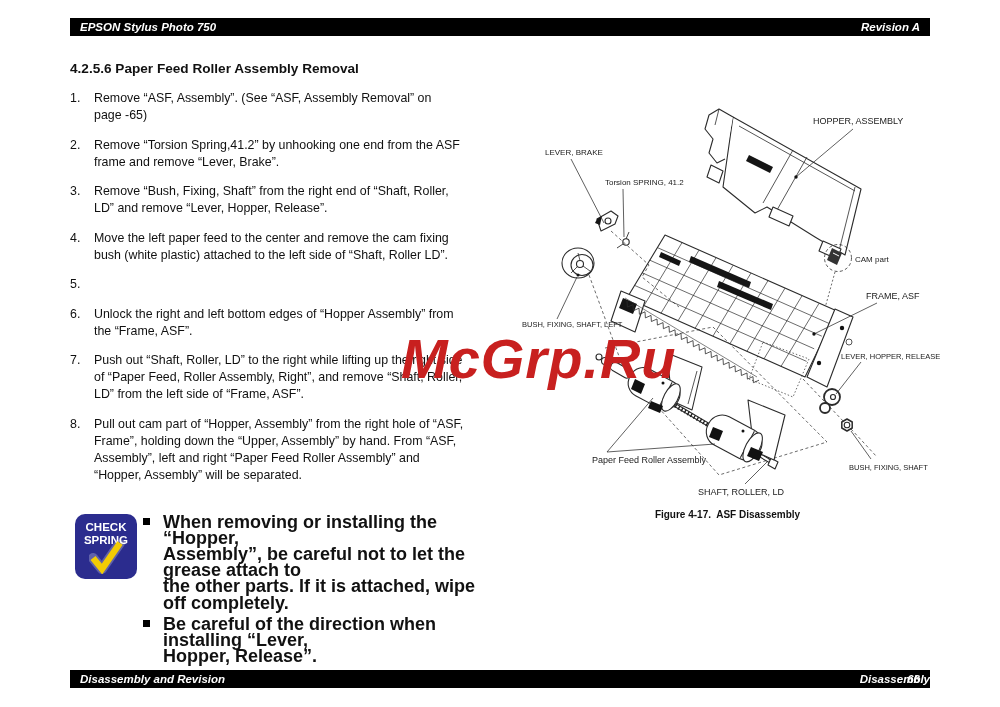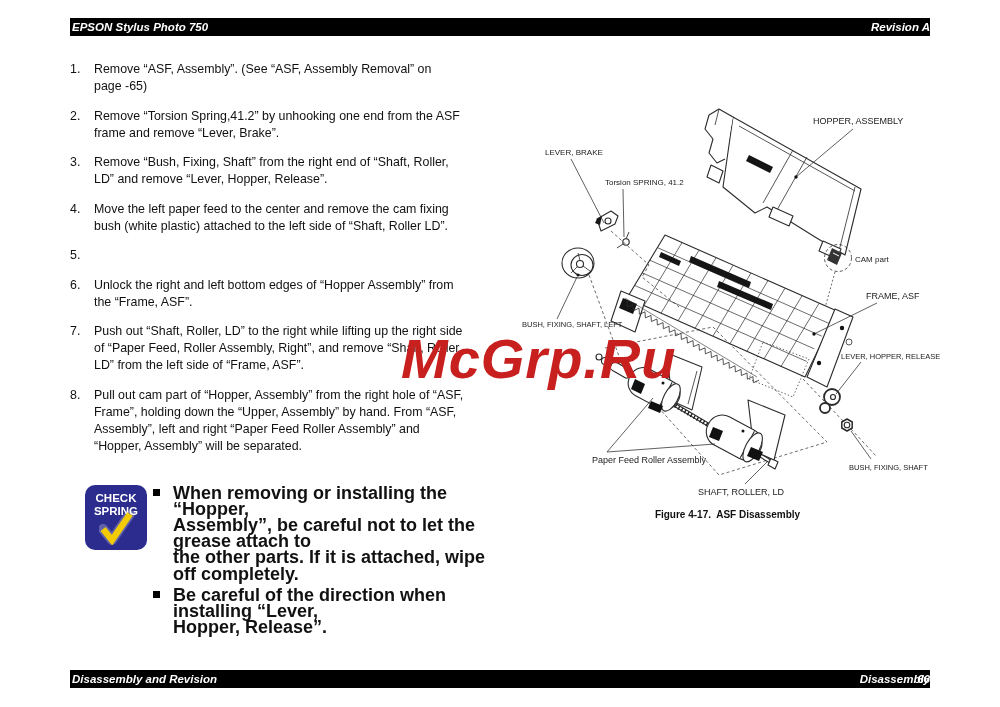--- a/index.html
+++ b/index.html
@@ -1,33 +1,33 @@
 <!DOCTYPE html>
 <html><head>
 <meta charset="utf-8">
 <style>
   html,body{margin:0;padding:0;background:#ffffff;}
   .page{position:relative;width:1000px;height:707px;background:#ffffff;overflow:hidden;
         font-family:"Liberation Sans",sans-serif;color:#111;}
   
   .bar{position:absolute;left:70px;width:860px;height:18px;background:#000;color:#fff;
        font-size:11.5px;font-weight:bold;font-style:italic;display:flex;align-items:center;}
-  .bar .l{padding-left:2px;}
-  .bar .r{margin-left:auto;padding-right:0;}
+  .bar .l{padding-left:10px;}
+  .bar .r{margin-left:auto;padding-right:10px;}
   .bar .c{position:absolute;left:0;right:0;text-align:right;}
   .hdr{top:18px;}
   .ftr{top:670px;}
   
   .content{position:absolute;left:70px;top:61px;width:445px;}
   .title{font-size:13.6px;font-weight:bold;line-height:16px;margin:0 0 13px 0;}
   .step{display:flex;margin-bottom:12.5px;font-size:12.4px;line-height:17px;}
   .step .num{width:24px;flex:0 0 24px;}
   .step .txt{width:398px;white-space:pre-line;}
   
-  .cp{display:flex;margin-top:30px;justify-content:center;}
+  .cp{display:flex;margin-top:30px;}
   .cp-icon{position:relative;flex:0 0 62px;height:65px;margin-left:5px;background:#2b2c8e;
            border-radius:10px;color:#fff;font-weight:bold;font-size:11.5px;line-height:13px;
            text-align:center;padding-top:7px;box-sizing:border-box;}
   .cp-check{position:absolute;left:14px;top:26px;}
   .cp-bullets{margin-left:6px;width:352px;}
   .cp-bullet{display:flex;margin-bottom:5px;font-weight:bold;font-size:18px;line-height:16.2px;}
   .cp-bullet .sq{flex:0 0 7px;width:7px;height:7px;background:#000;margin:4px 13px 0 0;}
   .cp-bullet .btxt{white-space:pre-line;width:330px;}
   
   .diagram{position:absolute;left:505px;top:95px;width:450px;height:415px;}
@@ -45,20 +45,21 @@
 <body>
 
 <div class="page">
 
   <div class="bar hdr">
     <span class="l">EPSON Stylus Photo 750</span>
     <span class="r">Revision A</span>
   </div>
 
   <div class="content">
+    <div class="title">4.2.5.6  Paper Feed Roller Assembly Removal</div>
 
     <div class="step">
       <span class="num">1.</span>
       <span class="txt">Remove “ASF, Assembly”. (See “ASF, Assembly Removal” on
 page -65)</span>
     </div>
     <div class="step">
       <span class="num">2.</span>
       <span class="txt">Remove “Torsion Spring,41.2” by unhooking one end from the ASF
 frame and remove “Lever, Brake”.</span>

